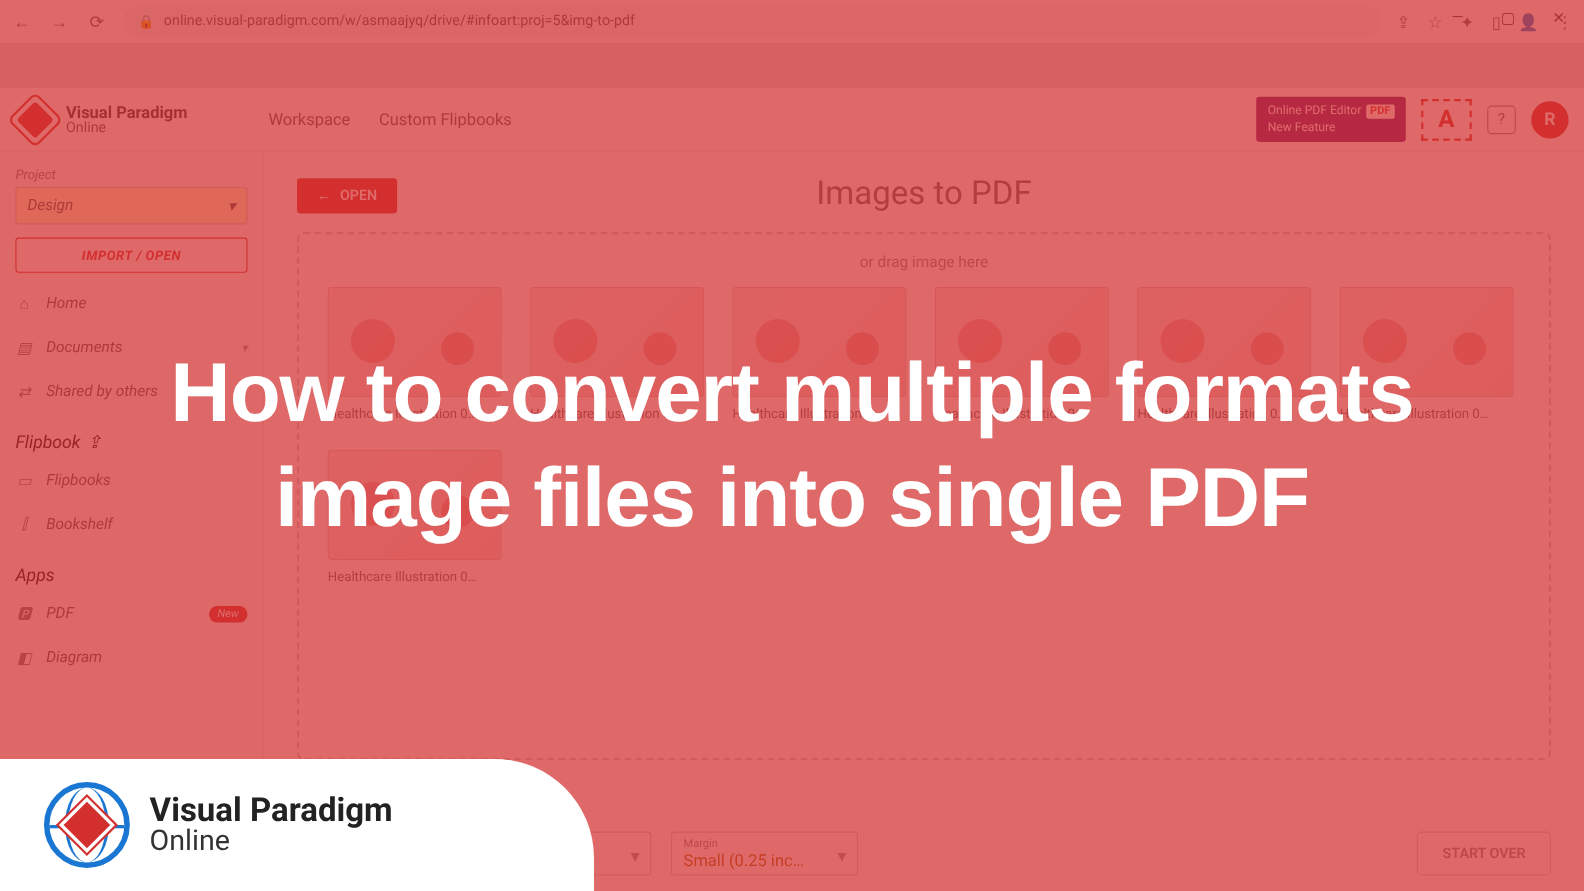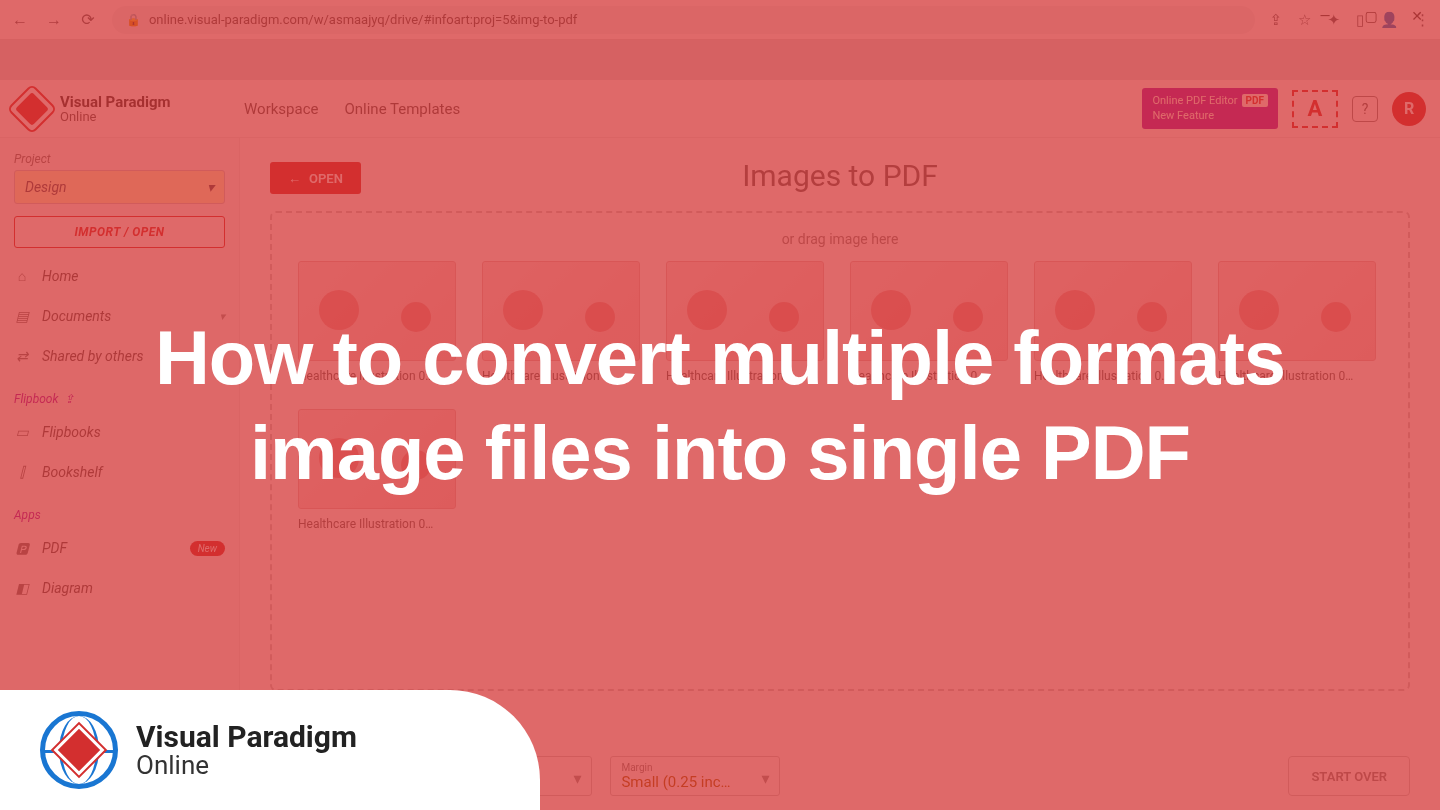--- a/index.html
+++ b/index.html
@@ -24,36 +24,36 @@
 
 .app { position: absolute; top: 80px; left: 0; right: 0; bottom: 0; display: flex; background: #fff; }
 .top-bar { position: absolute; top: 80px; left: 0; right: 0; height: 58px; background: #fff; display: flex; align-items: center; padding: 0 14px; z-index: 2; border-bottom: 1px solid #eee; }
 .logo-blk { display: flex; align-items: center; gap: 10px; width: 230px; }
 .logo-mark { width: 36px; height: 36px; border: 2px solid #d32f2f; border-radius: 6px; transform: rotate(45deg); position: relative; }
 .logo-mark::after { content: ""; position: absolute; inset: 4px; background: #d32f2f; border-radius: 3px; }
 .logo-txt { font-size: 15px; font-weight: 700; color: #333; line-height: 1; }
 .logo-txt small { font-weight: 400; display: block; font-size: 13px; color: #555; }
 .top-links { display: flex; gap: 26px; color: #555; font-size: 15px; }
 .top-right { margin-left: auto; display: flex; align-items: center; gap: 14px; }
-.pdf-banner { background: #a21caf; color: #fff; font-size: 11px; padding: 6px 10px; border-radius: 3px; line-height: 1.3; position: relative; }
+.pdf-banner { background: #701a75; color: #fff; font-size: 11px; padding: 6px 10px; border-radius: 3px; line-height: 1.3; position: relative; }
 .pdf-banner .pdf-tag { background: #fff; color: #d32f2f; font-weight: 700; font-size: 10px; padding: 1px 4px; border-radius: 2px; margin-left: 4px; }
 .a-badge { width: 46px; height: 38px; border: 2px dashed #d32f2f; color: #d32f2f; font-size: 22px; font-weight: 700; display: flex; align-items: center; justify-content: center; }
 .help-icn { width: 26px; height: 26px; border: 1.5px solid #888; border-radius: 4px; display: flex; align-items: center; justify-content: center; color: #666; font-size: 14px; }
 .avatar { width: 34px; height: 34px; border-radius: 50%; background: #d32f2f; color: #fff; font-weight: 700; display: flex; align-items: center; justify-content: center; font-size: 16px; }
 
 
 .sidebar { width: 240px; padding: 72px 14px 14px 14px; background: #fafafa; border-right: 1px solid #eee; font-size: 14px; color: #444; font-style: italic; }
 .sb-label { font-size: 12px; color: #777; margin-bottom: 4px; }
 .sb-select { height: 34px; border: 1px solid #ccc; border-radius: 3px; display: flex; align-items: center; padding: 0 10px; justify-content: space-between; color: #555; margin-bottom: 12px; background: #fef9c3; }
 .sb-btn { height: 32px; border-radius: 3px; display: flex; align-items: center; justify-content: center; font-size: 12px; font-weight: 700; letter-spacing: .5px; margin-bottom: 8px; }
 .sb-btn.primary { background: #d32f2f; color: #fff; }
 .sb-btn.secondary { border: 1px solid #d32f2f; color: #d32f2f; background: #fff; }
 .sb-item { height: 40px; display: flex; align-items: center; gap: 12px; color: #555; }
 .sb-item .chev { margin-left: auto; color: #999; font-size: 11px; }
-.sb-section { font-size: 12px; color: #a21caf; margin: 16px 0 6px 0; display: flex; align-items: center; gap: 6px; }
+.sb-section { font-size: 16px; color: #000000; margin: 16px 0 6px 0; display: flex; align-items: center; gap: 6px; }
 .badge-new { background: #d32f2f; color: #fff; font-size: 10px; padding: 2px 8px; border-radius: 9px; margin-left: auto; }
 .sb-icn { width: 16px; text-align: center; color: #777; }
 
 
 .main { flex: 1; padding: 72px 30px 20px 30px; position: relative; }
 .back-btn { position: absolute; top: 82px; left: 30px; background: #d32f2f; color: #fff; height: 32px; padding: 0 18px; border-radius: 3px; display: flex; align-items: center; gap: 8px; font-size: 13px; font-weight: 600; }
 .page-title { text-align: center; font-size: 30px; color: #666; font-weight: 400; margin-top: 6px; margin-bottom: 18px; }
 .drop-zone { border: 2px dashed #ccc; border-radius: 6px; padding: 18px 26px 18px 26px; min-height: 480px; }
 .drop-hint { text-align: center; color: #888; font-size: 14px; margin-bottom: 14px; }
 .thumbs { display: flex; flex-wrap: wrap; gap: 26px; }
@@ -119,21 +119,21 @@
 <div class="top-bar">
   <div class="logo-blk">
     <div class="logo-mark"></div>
     <div class="logo-txt">
       <span>Visual Paradigm</span>
       <small>Online</small>
     </div>
   </div>
   <div class="top-links">
     <span>Workspace</span>
-    <span>Online Templates</span>
+    <span>Custom Flipbooks</span>
   </div>
   <div class="top-right">
     <div class="pdf-banner">
       <span>Online PDF Editor</span><span class="pdf-tag">PDF</span><br>
       <span>New Feature</span>
     </div>
     <div class="a-badge">A</div>
     <div class="help-icn">?</div>
     <div class="avatar">R</div>
   </div>

